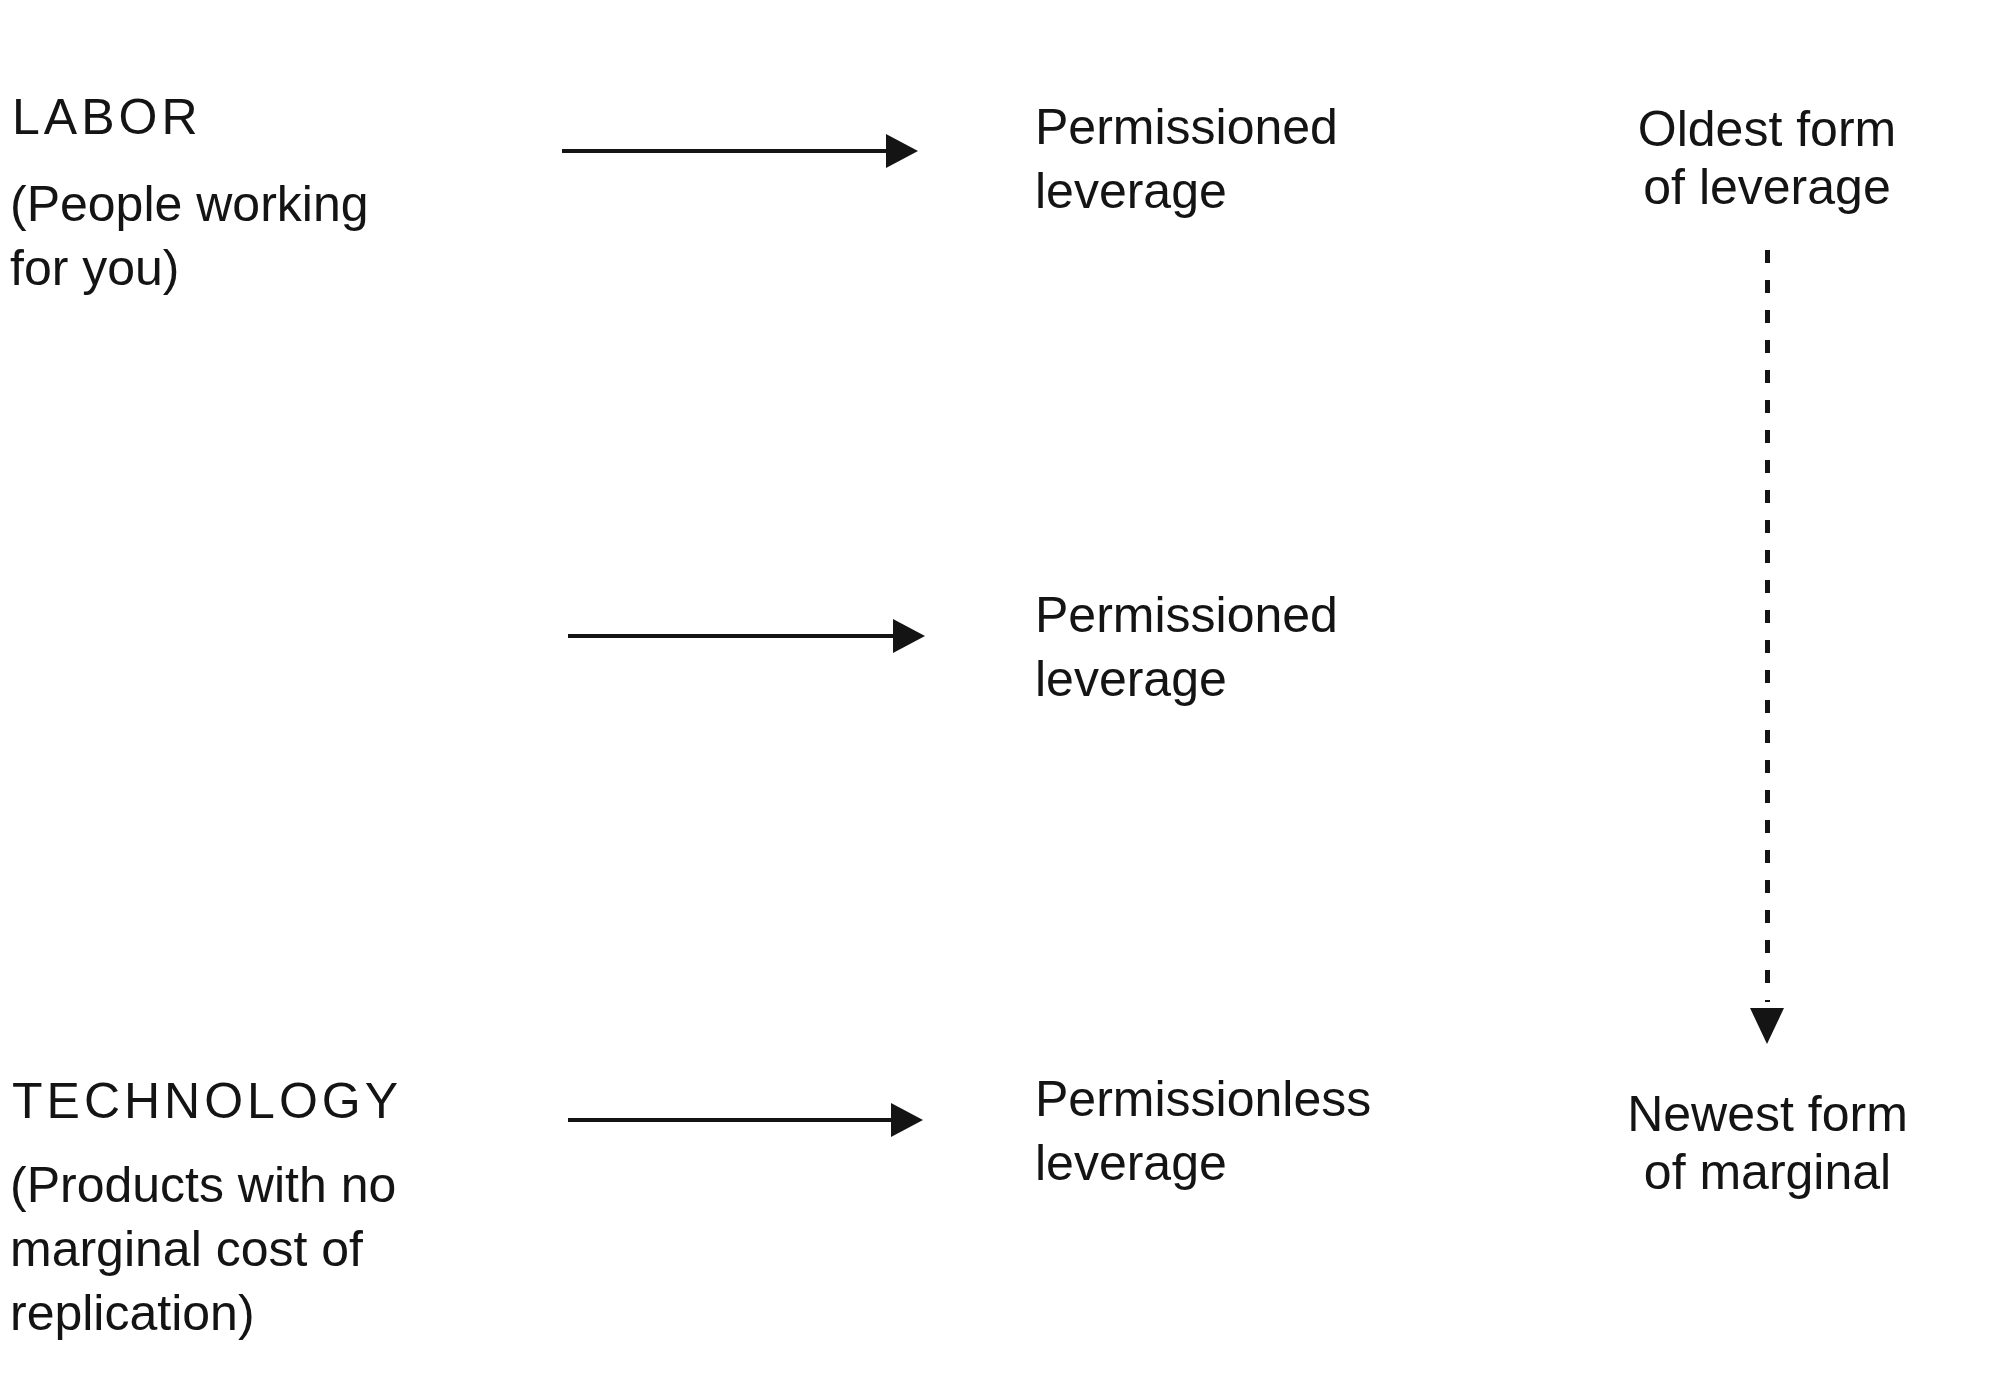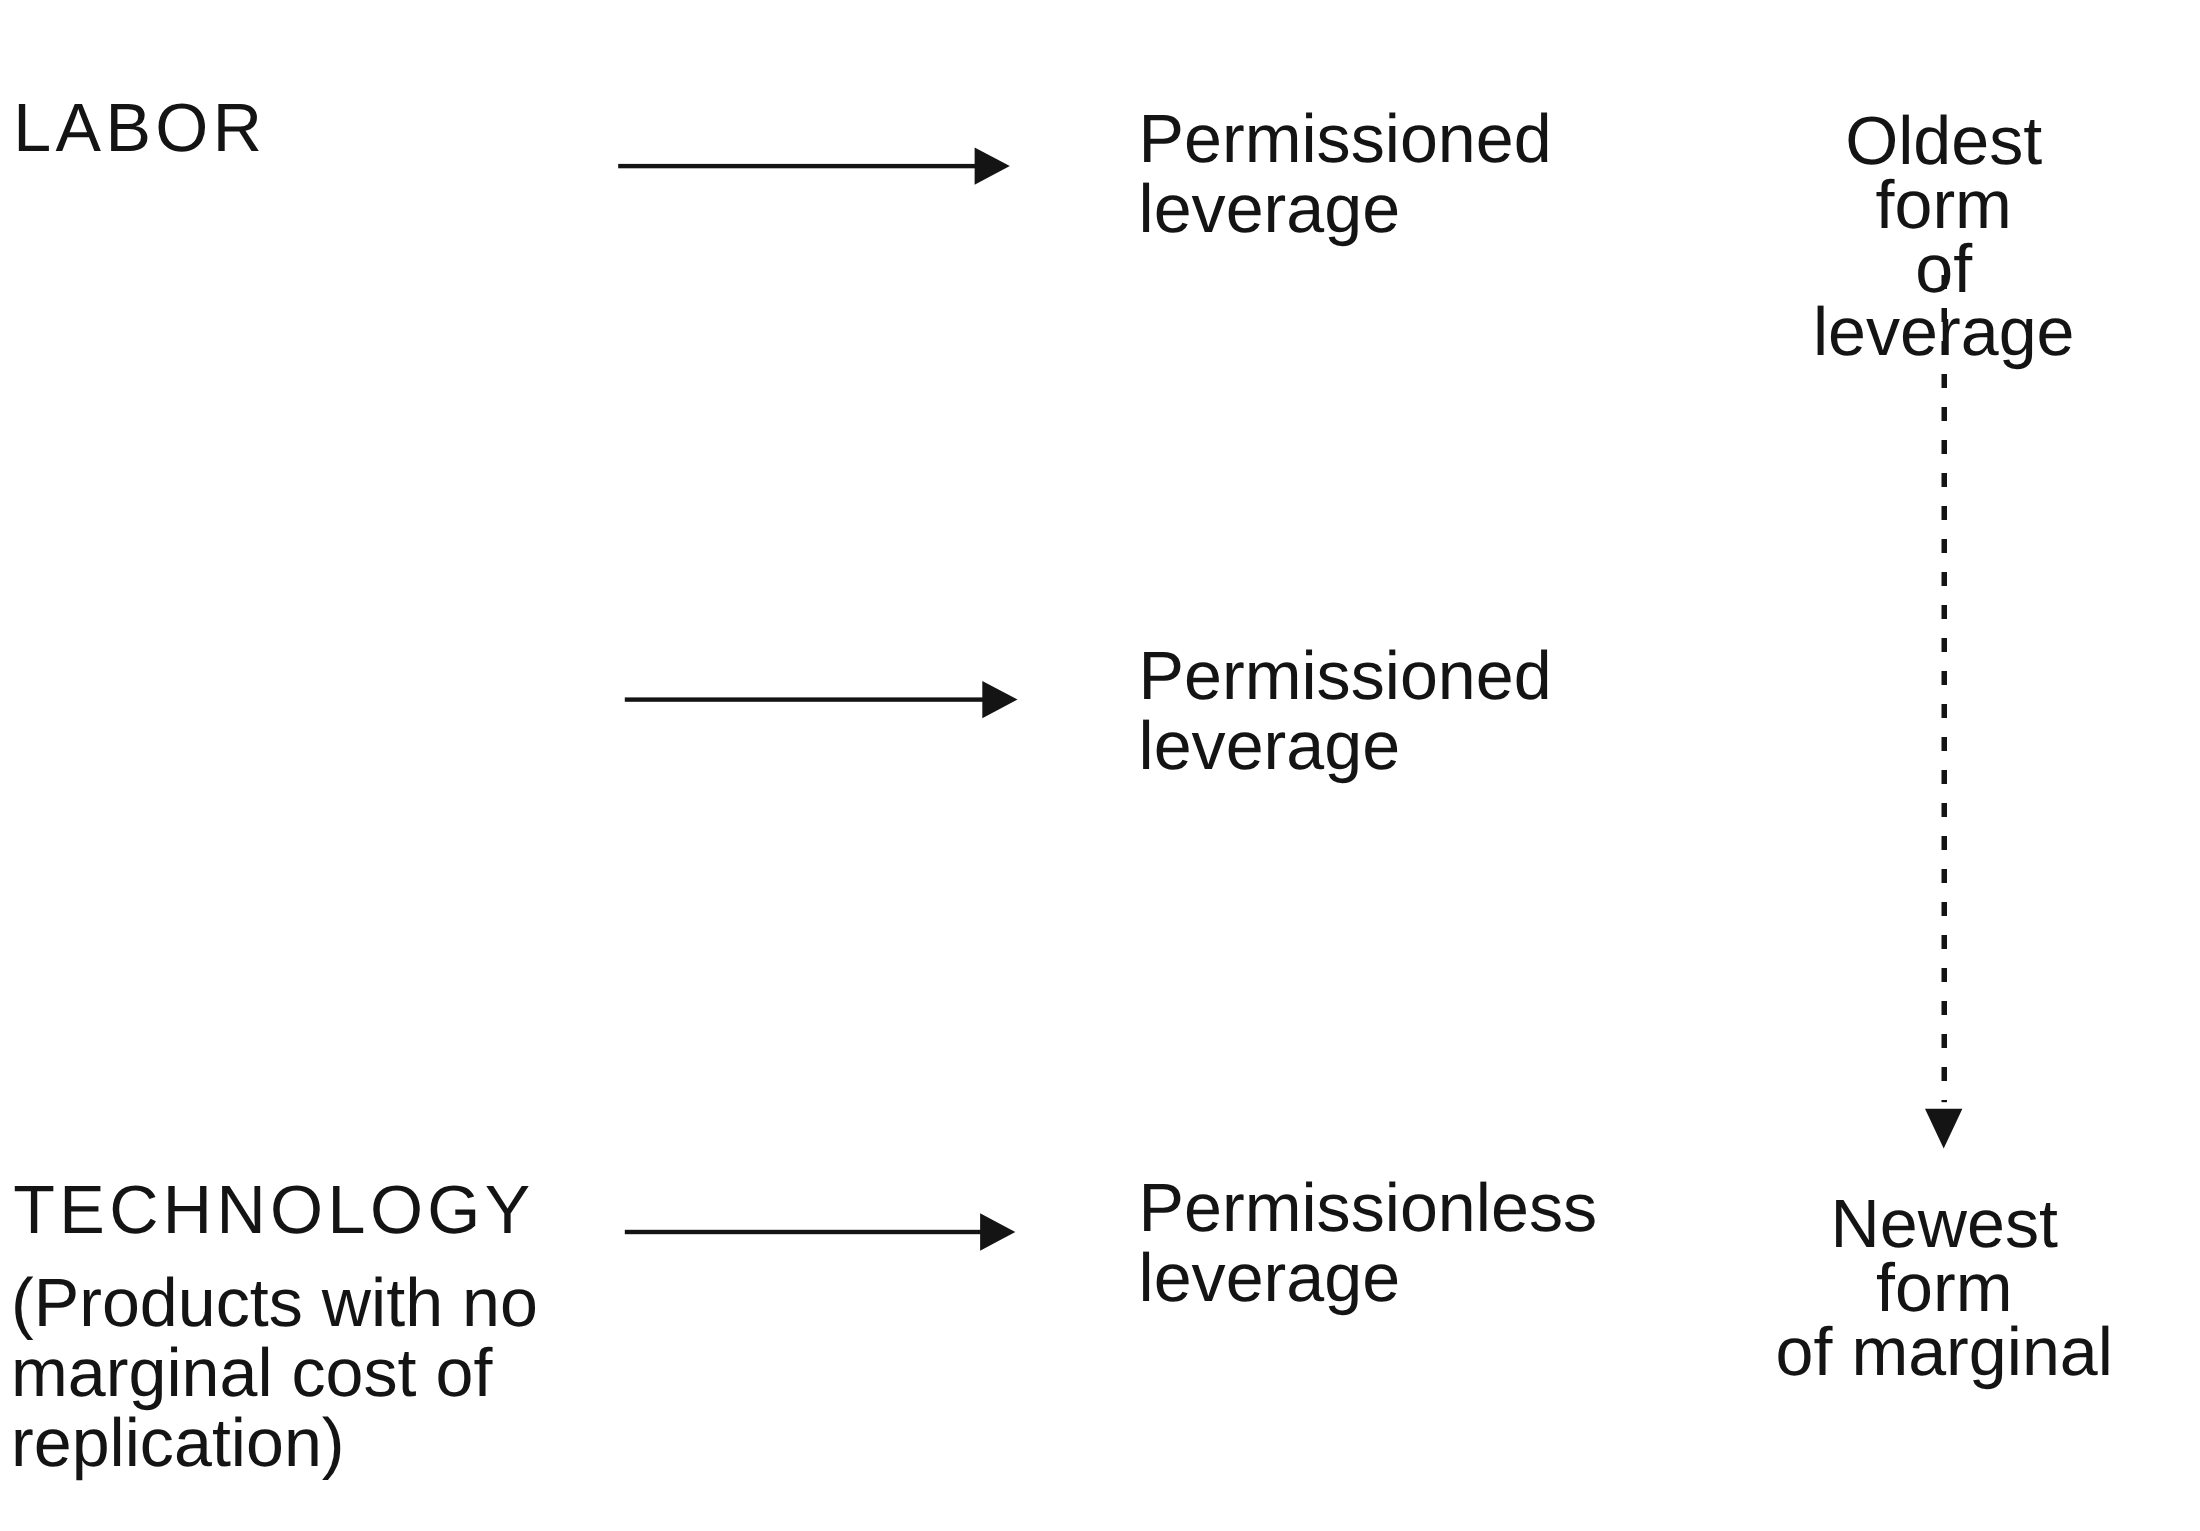--- a/index.html
+++ b/index.html
@@ -11,21 +11,21 @@
     height: 1392px;
     background: #ffffff;
     color: #141414;
     font-family: "Liberation Sans", sans-serif;
     overflow: hidden;
   }
 
   
   .txt {
     position: absolute;
-    font-size: 62px;
+    font-size: 50px;
     line-height: 64px;
     white-space: pre-line;
     color: #141414;
   }
 
   .title { letter-spacing: 4px; }
 
   .italic-label {
     text-align: center;
     line-height: 58px;
@@ -98,20 +98,22 @@
     border-right: 17px solid transparent;
     border-top: 36px solid #141414;
   }
 </style>
 </head>
 <body>
 
 <div class="canvas">
 
   <div class="txt title r1-title">LABOR</div>
+  <div class="txt r1-desc">(People working
+for you)</div>
   <div class="h-arrow" id="arrow-labor">
     <span class="shaft"></span>
     <span class="head"></span>
   </div>
   <div class="txt r1-result">Permissioned
 leverage</div>
 
   <div class="h-arrow" id="arrow-capital">
     <span class="shaft"></span>
     <span class="head"></span>

